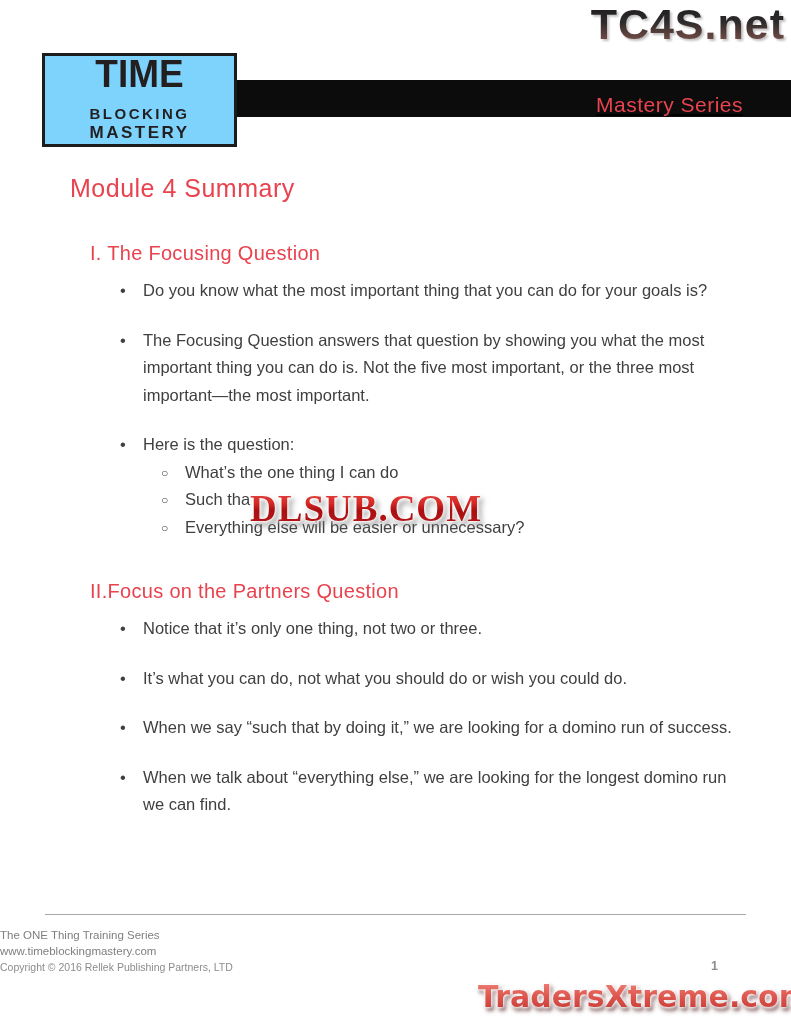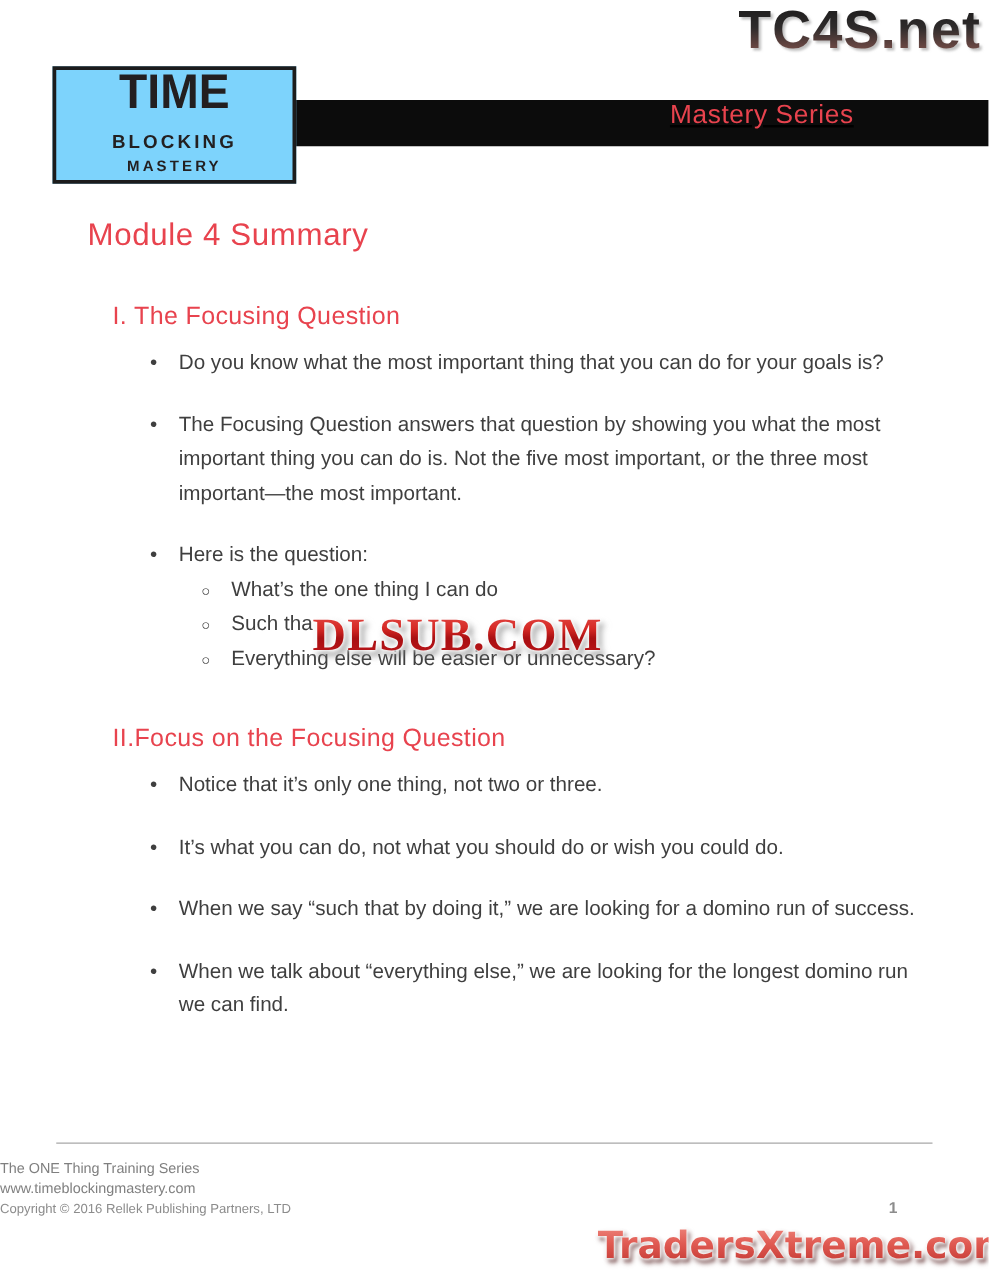--- a/index.html
+++ b/index.html
@@ -7,30 +7,30 @@
         font-family:"Liberation Sans",sans-serif;}
 
   
   .tc4s{position:absolute;top:0px;right:6px;font-size:43px;font-weight:bold;letter-spacing:1px;
         background:linear-gradient(180deg,#181818 0%,#2e2b2b 45%,#6e4a45 80%,#9b6f67 100%);
         -webkit-background-clip:text;background-clip:text;color:transparent;
         filter:drop-shadow(2px 2px 1px rgba(140,140,140,0.55));}
 
   
   .banner{position:absolute;left:150px;right:0;top:80px;height:37px;background:#0c0c0c;z-index:1;
-          display:flex;align-items:flex-start;justify-content:flex-end;padding-right:108px;box-sizing:border-box;text-decoration:underline;}
+          display:flex;align-items:flex-end;justify-content:flex-end;padding-right:48px;box-sizing:border-box;text-decoration:underline;}
   .banner-label{color:var(--red);font-size:21px;letter-spacing:0.5px;font-weight:500;}
 
   
   .logo-box{position:absolute;left:42px;top:53px;width:189px;height:88px;background:#7dd3fc;
             border:3px solid #1c1c1c;z-index:2;display:flex;flex-direction:column;align-items:center;
             justify-content:center;color:#231f20;}
   .logo-time{font-size:37px;font-weight:800;letter-spacing:0px;line-height:34px;transform:scaleY(1.05);}
   .logo-blocking{font-size:15px;font-weight:600;letter-spacing:2.5px;line-height:18px;margin-top:14px;}
-  .logo-mastery{font-size:12px;font-weight:600;letter-spacing:2.5px;line-height:20px;}
+  .logo-mastery{font-size:17px;font-weight:600;letter-spacing:2.5px;line-height:20px;}
 
   
   .content{position:absolute;left:70px;top:173px;width:665px;}
   .page-title{color:var(--red);font-size:25px;font-weight:500;letter-spacing:0.5px;margin:0;line-height:30px;}
   .section-heading{color:var(--red);font-size:20px;font-weight:500;letter-spacing:0.3px;line-height:24px;
                    margin:38px 0 12px 20px;}
   .bullet-list{list-style:none;margin:0;padding:0;}
   .bullet-item{position:relative;padding-left:73px;margin-bottom:22px;
                color:var(--body);font-size:16.5px;line-height:27.5px;max-width:600px;}
   .bullet-marker{position:absolute;left:50px;top:0;}
@@ -84,21 +84,21 @@
         <div class="section-heading">I. The Focusing Question</div>
         <ul class="bullet-list">
           <li class="bullet-item"><span class="bullet-marker">•</span><span class="bullet-text">Do you know what the most important thing that you can do for your goals is?</span></li>
           <li class="bullet-item"><span class="bullet-marker">•</span><span class="bullet-text">The Focusing Question answers that question by showing you what the most important thing you can do is. Not the five most important, or the three most important—the most important.</span></li>
           <li class="bullet-item"><span class="bullet-marker">•</span><span class="bullet-text">Here is the question:</span><ul class="sub-list">
               <li class="sub-item"><span class="sub-marker">○</span><span class="sub-text">What’s the one thing I can do</span></li>
               <li class="sub-item"><span class="sub-marker">○</span><span class="sub-text">Such tha</span></li>
               <li class="sub-item"><span class="sub-marker">○</span><span class="sub-text">Everything else will be easier or unnecessary?</span></li>
             </ul></li>
         </ul>
-        <div class="section-heading">II.Focus on the Focusing Question</div>
+        <div class="section-heading">II.Focus on the Partners Question</div>
         <ul class="bullet-list">
           <li class="bullet-item"><span class="bullet-marker">•</span><span class="bullet-text">Notice that it’s only one thing, not two or three.</span></li>
           <li class="bullet-item"><span class="bullet-marker">•</span><span class="bullet-text">It’s what you can do, not what you should do or wish you could do.</span></li>
           <li class="bullet-item"><span class="bullet-marker">•</span><span class="bullet-text">When we say “such that by doing it,” we are looking for a domino run of success.</span></li>
           <li class="bullet-item"><span class="bullet-marker">•</span><span class="bullet-text">When we talk about “everything else,” we are looking for the longest domino run we can find.</span></li>
         </ul>
       </div>
   </div>
 
   <div class="footer-rule"></div>

